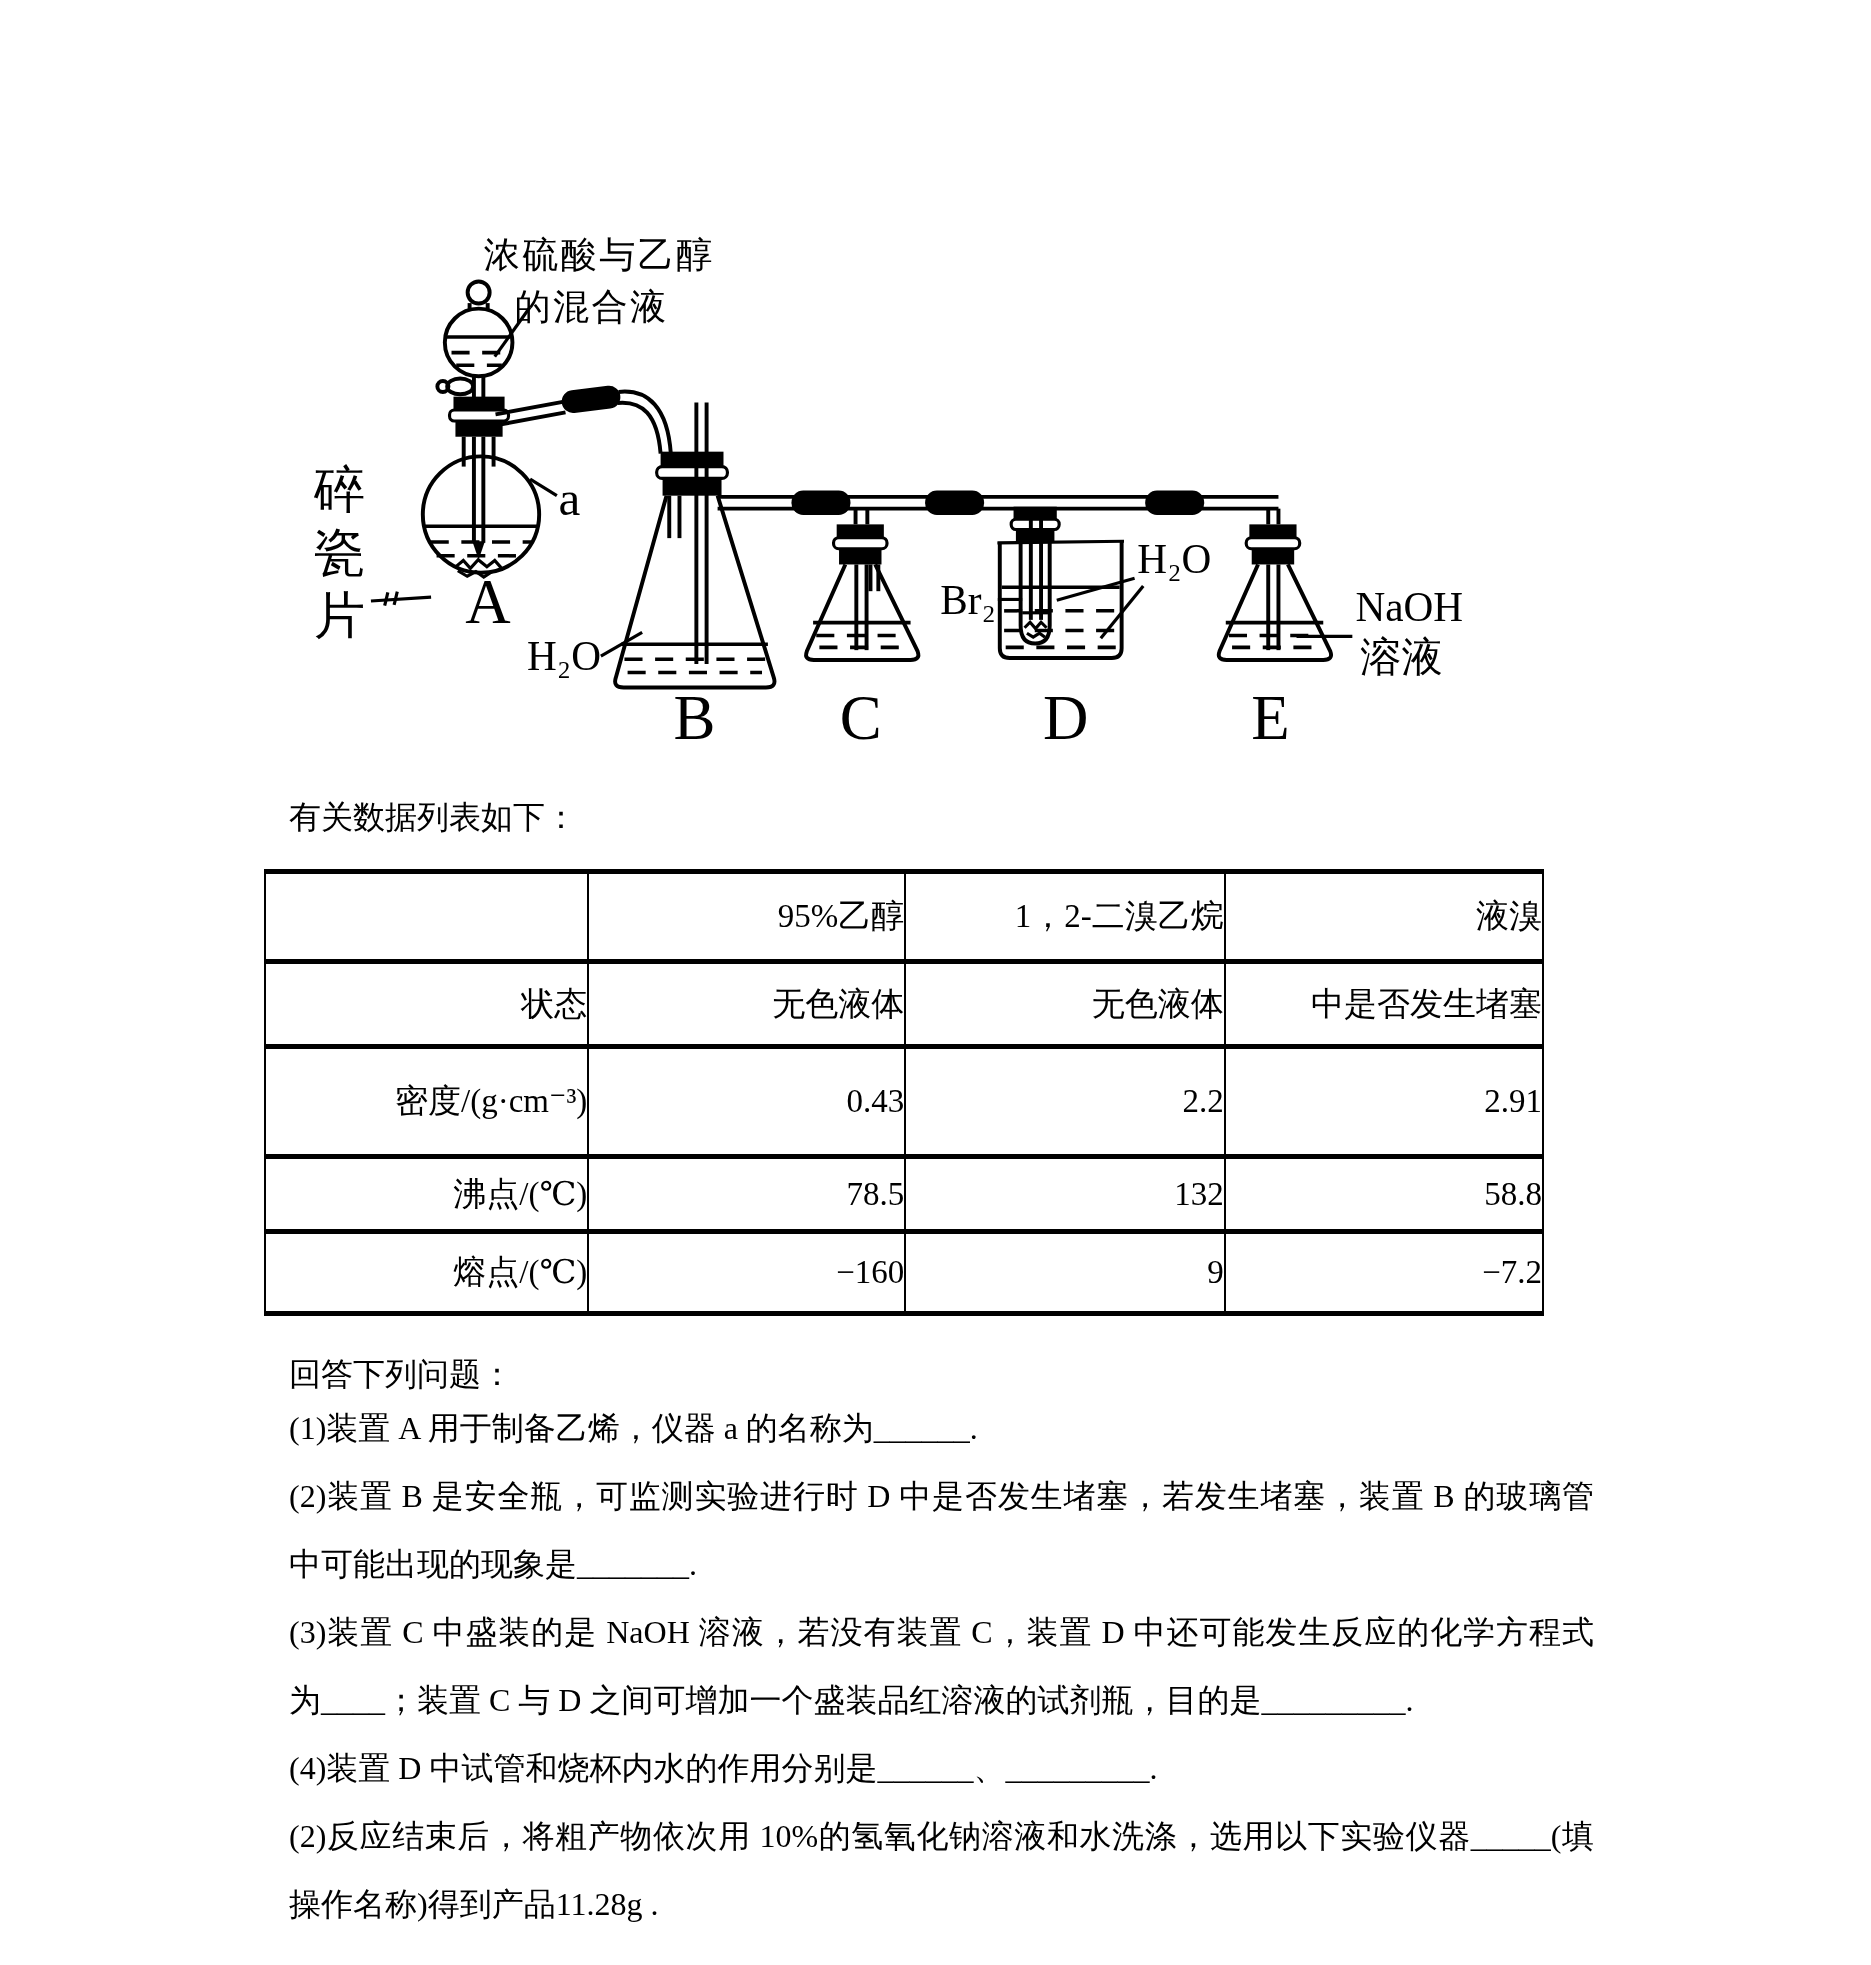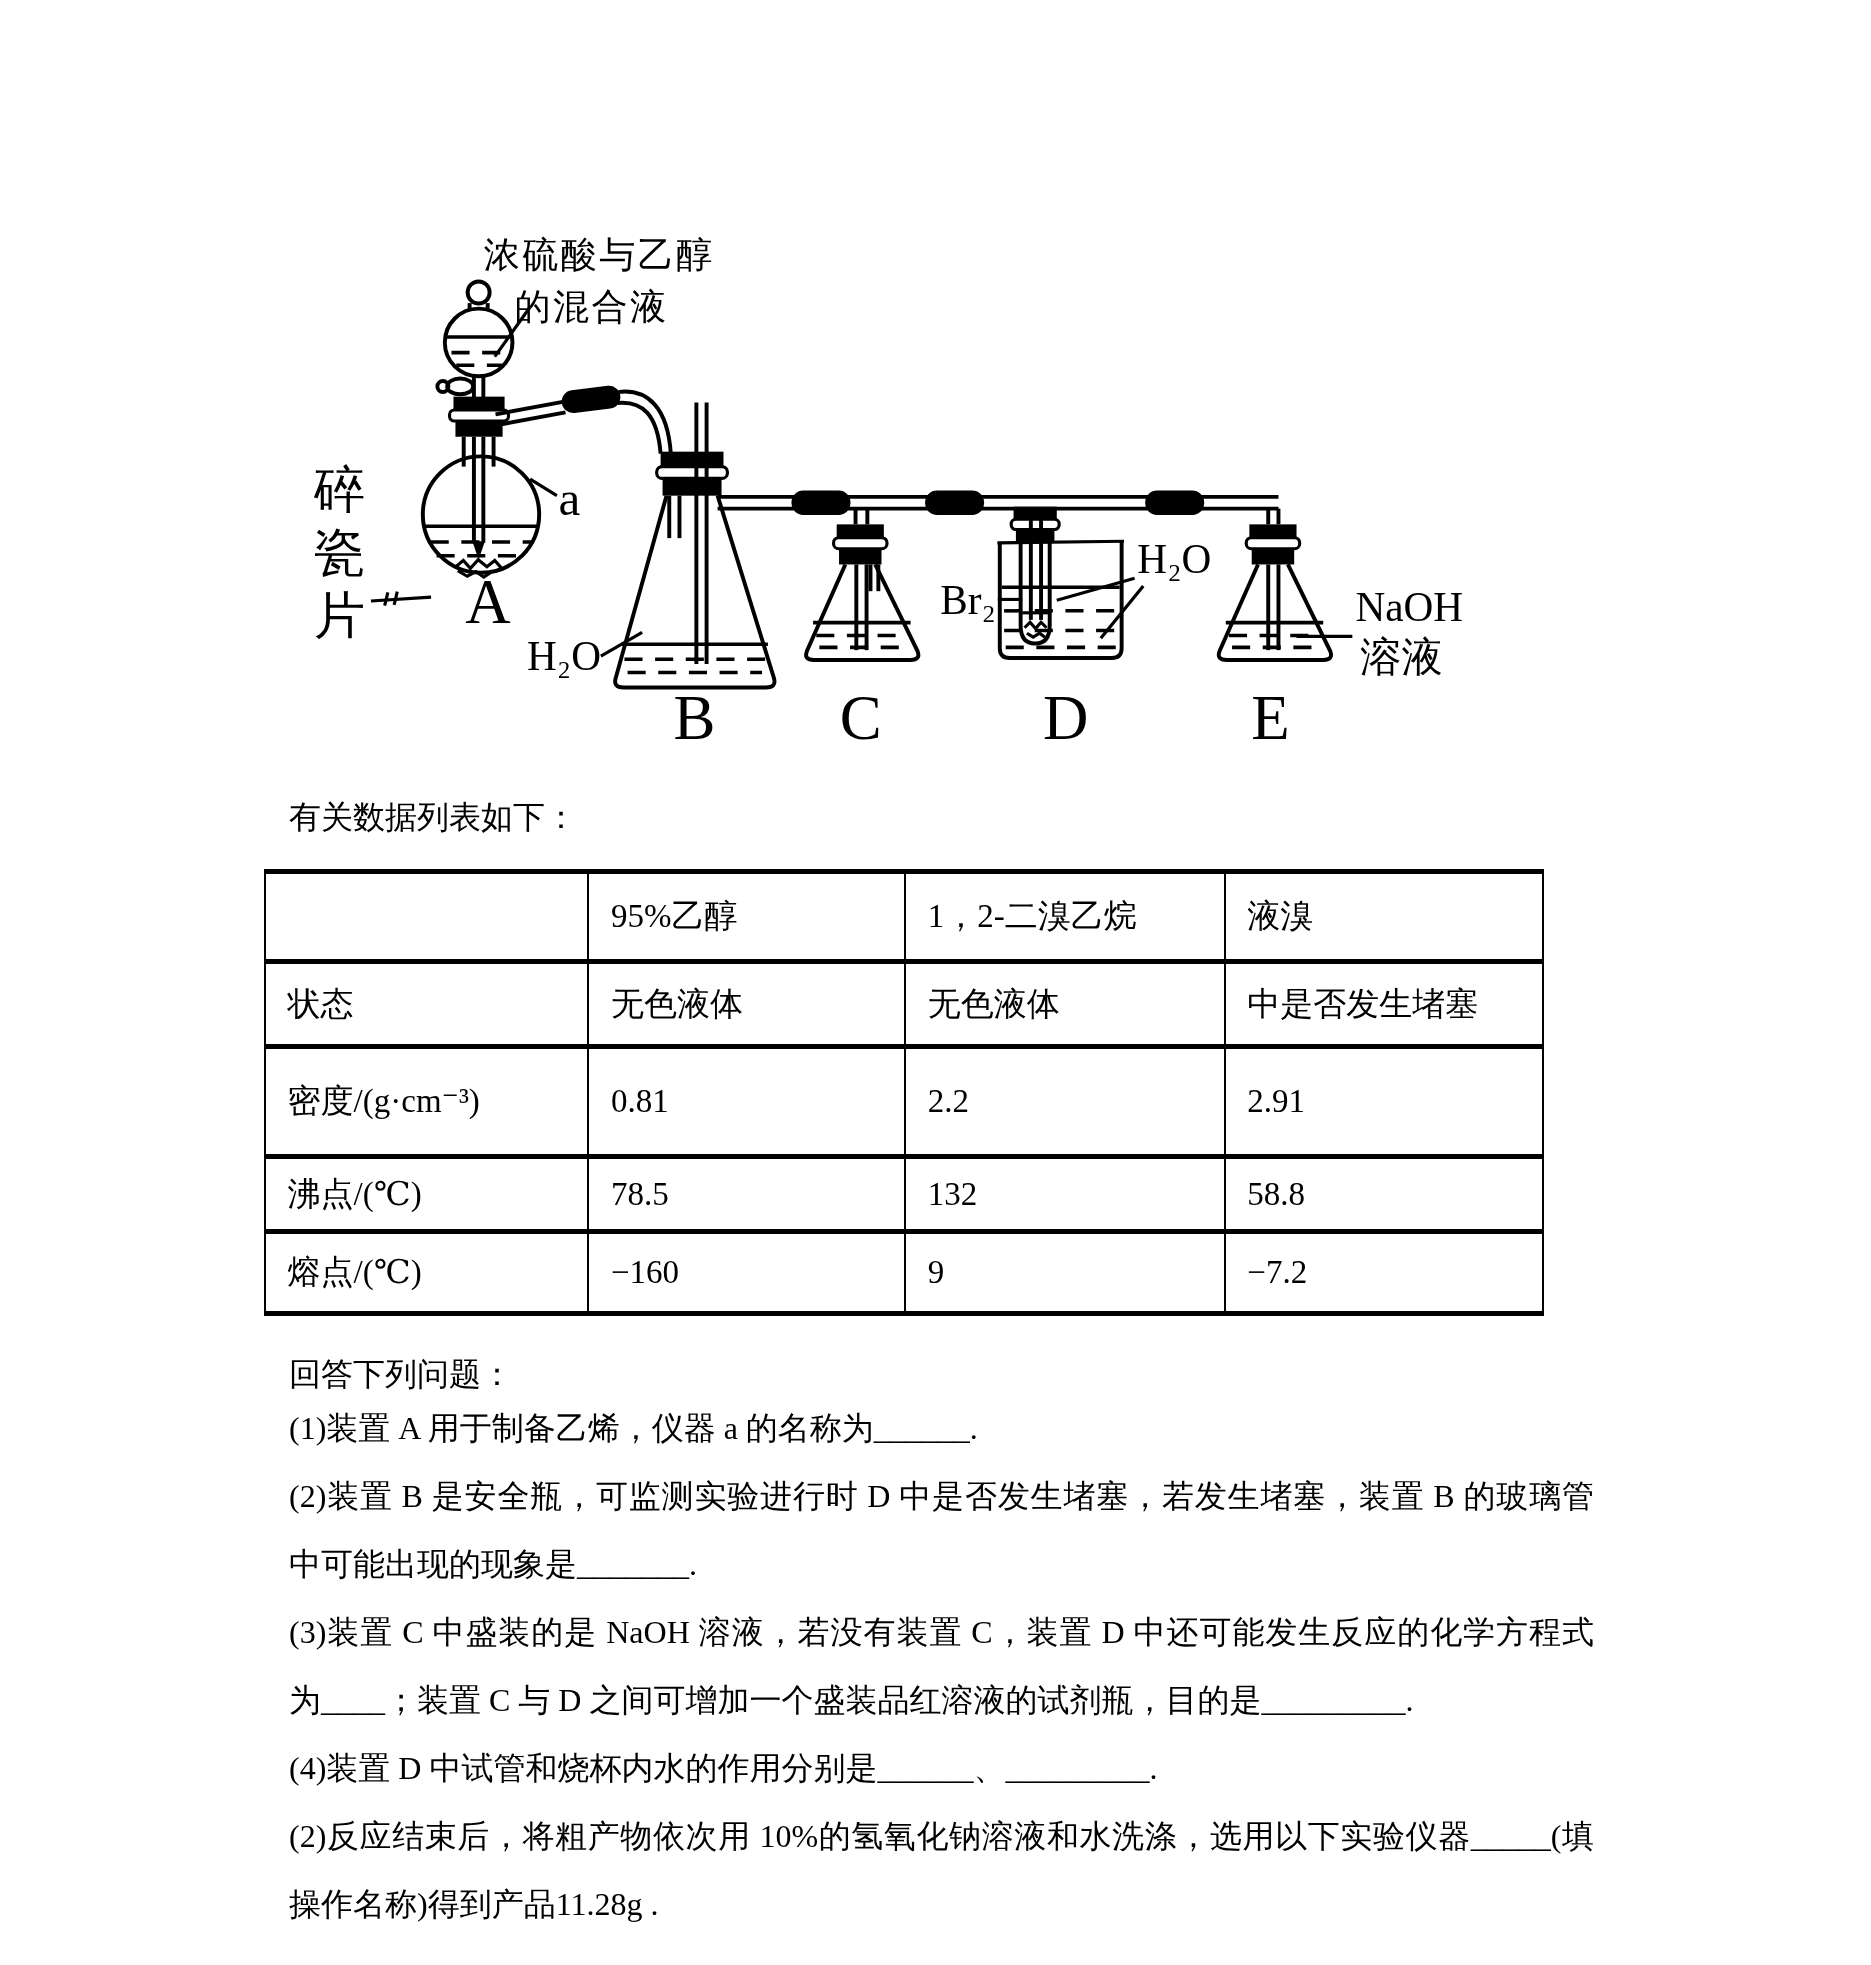--- a/index.html
+++ b/index.html
@@ -48,20 +48,21 @@
     text-align-last:justify;
   }
   table.datatable{
     position:absolute;
     left:264px;
     top:869px;
     width:1280px;
     border-collapse:collapse;
     table-layout:fixed;
     font-size:33px;
+    text-align:right;
   }
   table.datatable td{
     border:2.8px solid #000;
     border-top-width:5.5px;
     border-bottom-width:5.5px;
     padding:0 0 0 21.6px;
     vertical-align:middle;
   }
 </style>
 </head>
@@ -224,21 +225,21 @@
       <td>液溴</td>
     </tr>
     <tr style="height:85px">
       <td>状态</td>
       <td>无色液体</td>
       <td>无色液体</td>
       <td>中是否发生堵塞</td>
     </tr>
     <tr style="height:110px">
       <td>密度/(g·cm⁻³)</td>
-      <td>0.81</td>
+      <td>0.43</td>
       <td>2.2</td>
       <td>2.91</td>
     </tr>
     <tr style="height:75px">
       <td>沸点/(℃)</td>
       <td>78.5</td>
       <td>132</td>
       <td>58.8</td>
     </tr>
     <tr style="height:82px">

